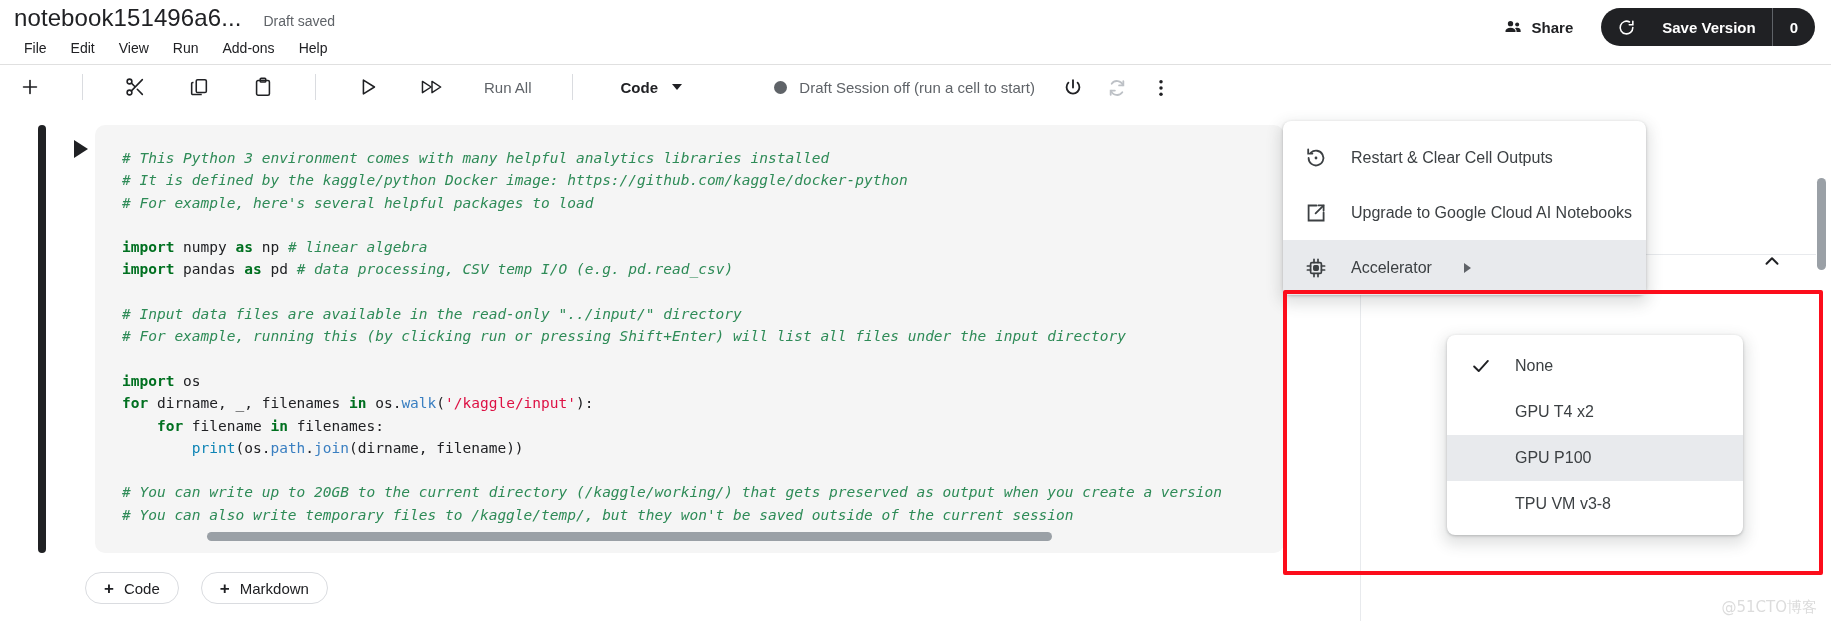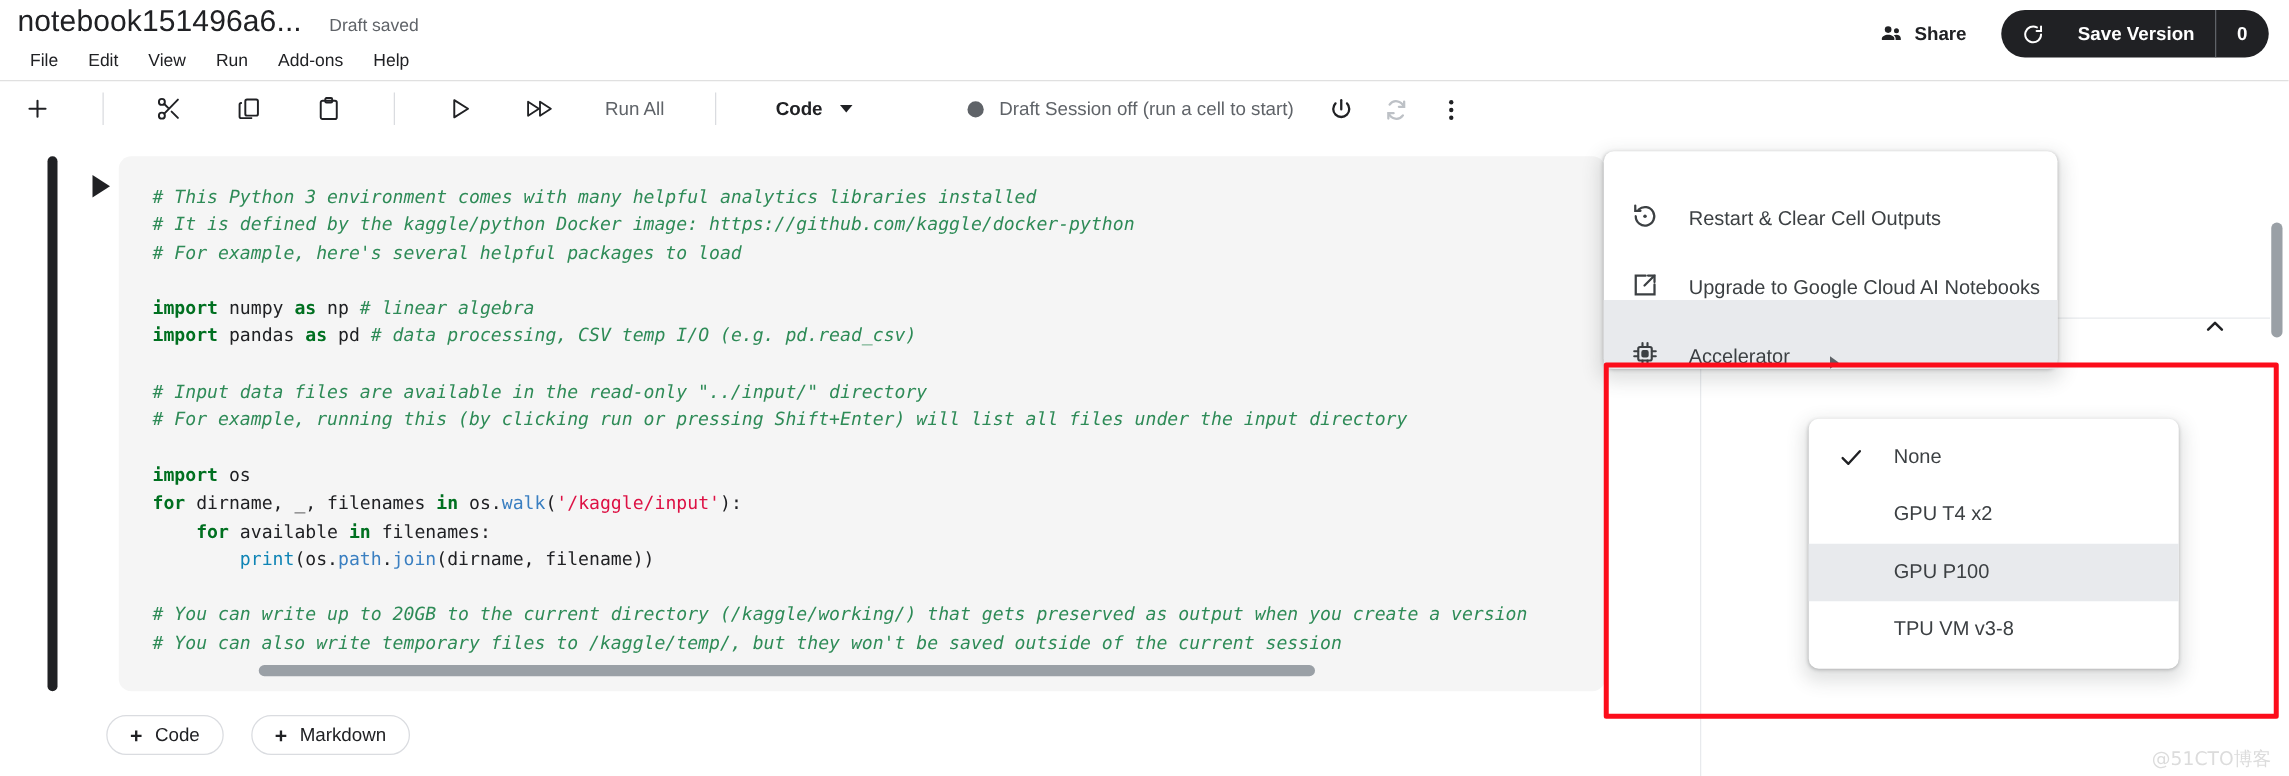--- a/index.html
+++ b/index.html
@@ -97,21 +97,21 @@
   .sb-scrollbar { position:absolute; right:5px; top:-40px; width:9px; height:92px; background:#9aa0a6; border-radius:5px; cursor:pointer;}
 
   
   .menu {
     position:absolute; left:1283px; top:121px; width:363px;
     background:#fff; border-radius:8px;
     box-shadow:0 1px 3px rgba(60,64,67,.3), 0 6px 14px 4px rgba(60,64,67,.15);
     padding:9px 0 0 0; z-index:40;
   }
   .menu-item {
-    display:flex; align-items:flex-end; height:55px; padding-left:20px; gap:22px;
+    display:flex; align-items:center; height:55px; padding-left:20px; gap:22px;
     font-size:16px; color:#3c4043; cursor:pointer; position:relative;
   }
   .menu-item.highlighted { background:#e8eaed; }
   .menu-item .mi-ico { width:26px; display:flex; align-items:center; justify-content:center; }
   .submenu-arrow { width:0;height:0;border-top:5px solid transparent;border-bottom:5px solid transparent;border-left:7px solid #5f6368; margin-left:10px; }
 
   
   .submenu {
     position:absolute; left:1447px; top:335px; width:296px;
     background:#fff; border-radius:8px;
@@ -295,21 +295,21 @@
 <span class="c-com"># For example, here's several helpful packages to load</span>
 <span></span>
 <span class="c-kw">import</span><span> numpy </span><span class="c-kw">as</span><span> np </span><span class="c-com"># linear algebra</span>
 <span class="c-kw">import</span><span> pandas </span><span class="c-kw">as</span><span> pd </span><span class="c-com"># data processing, CSV temp I/O (e.g. pd.read_csv)</span>
 <span></span>
 <span class="c-com"># Input data files are available in the read-only "../input/" directory</span>
 <span class="c-com"># For example, running this (by clicking run or pressing Shift+Enter) will list all files under the input directory</span>
 <span></span>
 <span class="c-kw">import</span><span> os</span>
 <span class="c-kw">for</span><span> dirname, _, filenames </span><span class="c-kw">in</span><span> os.</span><span class="c-meth">walk</span><span>(</span><span class="c-str">'/kaggle/input'</span><span>):</span>
-<span>    </span><span class="c-kw">for</span><span> available </span><span class="c-kw">in</span><span> filenames:</span>
+<span>    </span><span class="c-kw">for</span><span> filename </span><span class="c-kw">in</span><span> filenames:</span>
 <span>        </span><span class="c-bi">print</span><span>(os.</span><span class="c-meth">path</span><span>.</span><span class="c-meth">join</span><span>(dirname, filename))</span>
 <span></span>
 <span class="c-com"># You can write up to 20GB to the current directory (/kaggle/working/) that gets preserved as output when you create a version</span>
 <span class="c-com"># You can also write temporary files to /kaggle/temp/, but they won't be saved outside of the current session</span></pre>
       <div class="hscroll"></div>
     </div>
 
     <div class="addrow">
       <div class="add-btn">
         <span class="plus-g">+</span>

